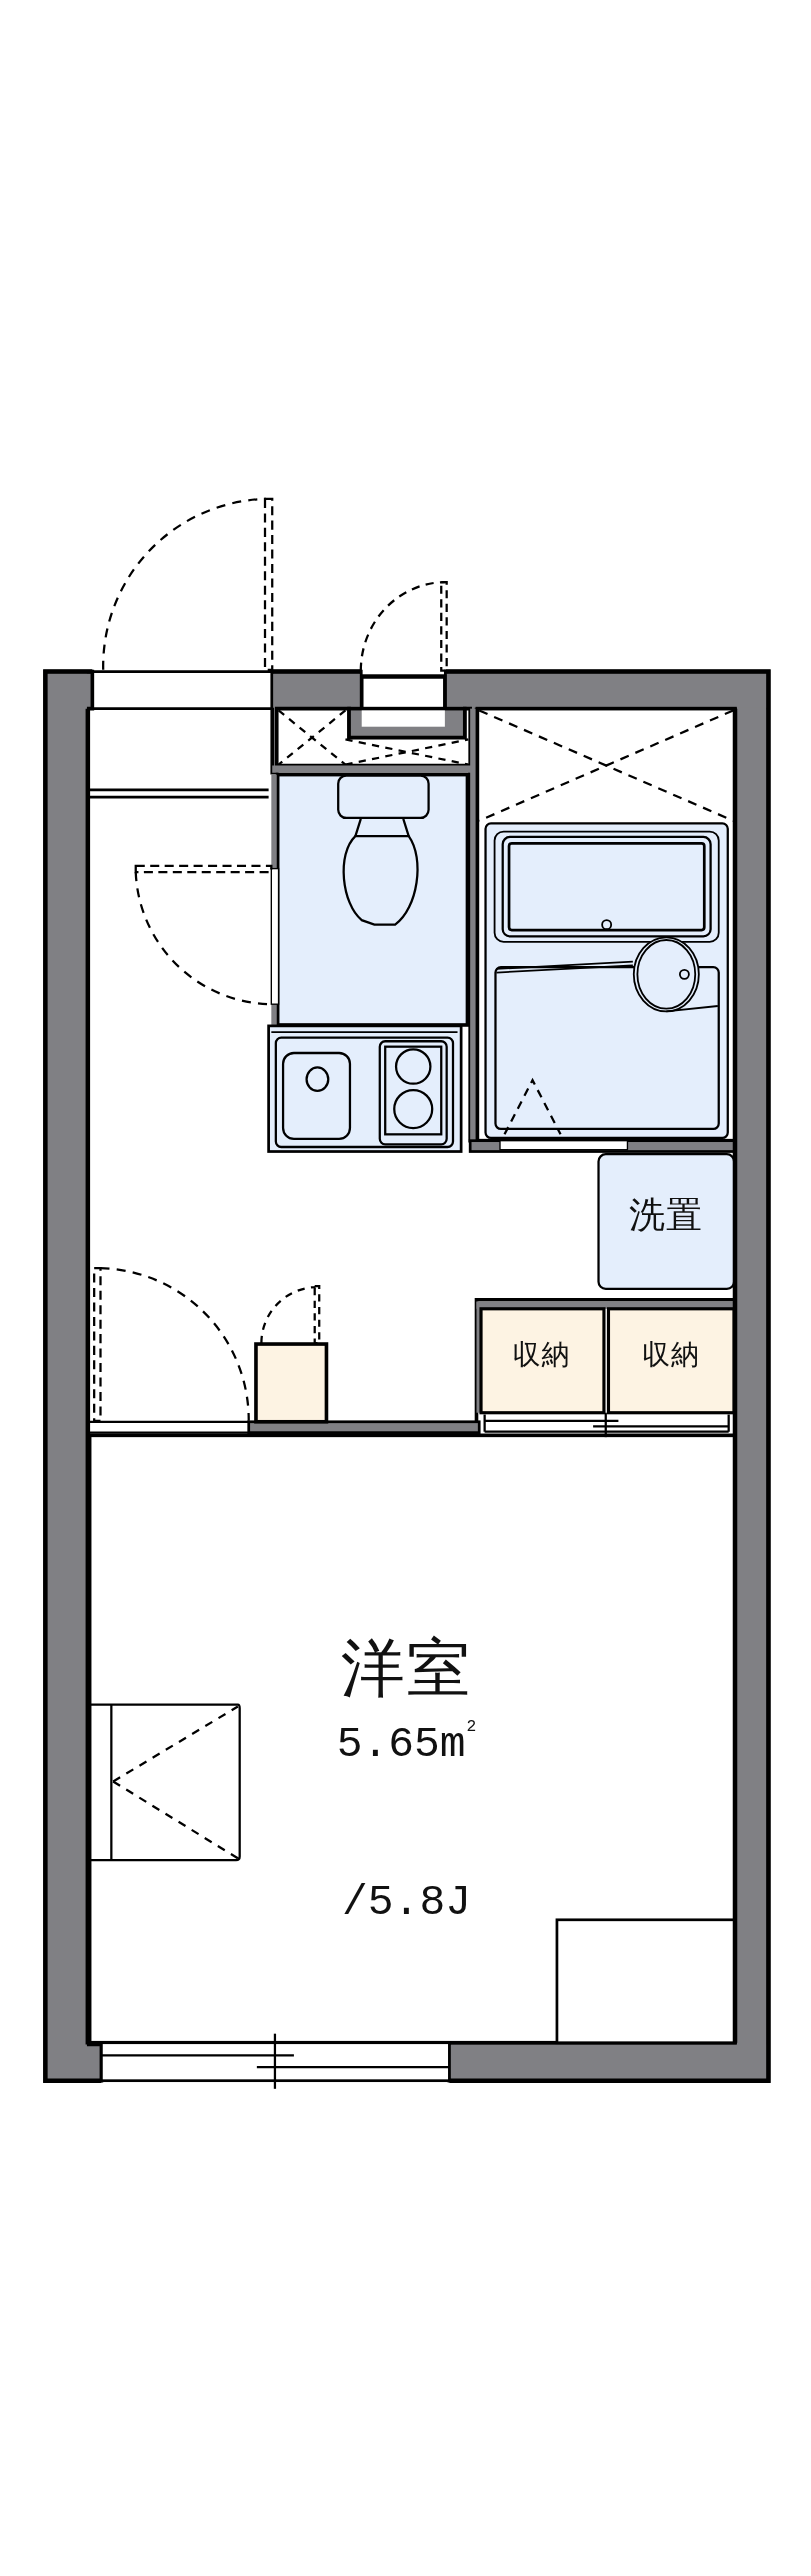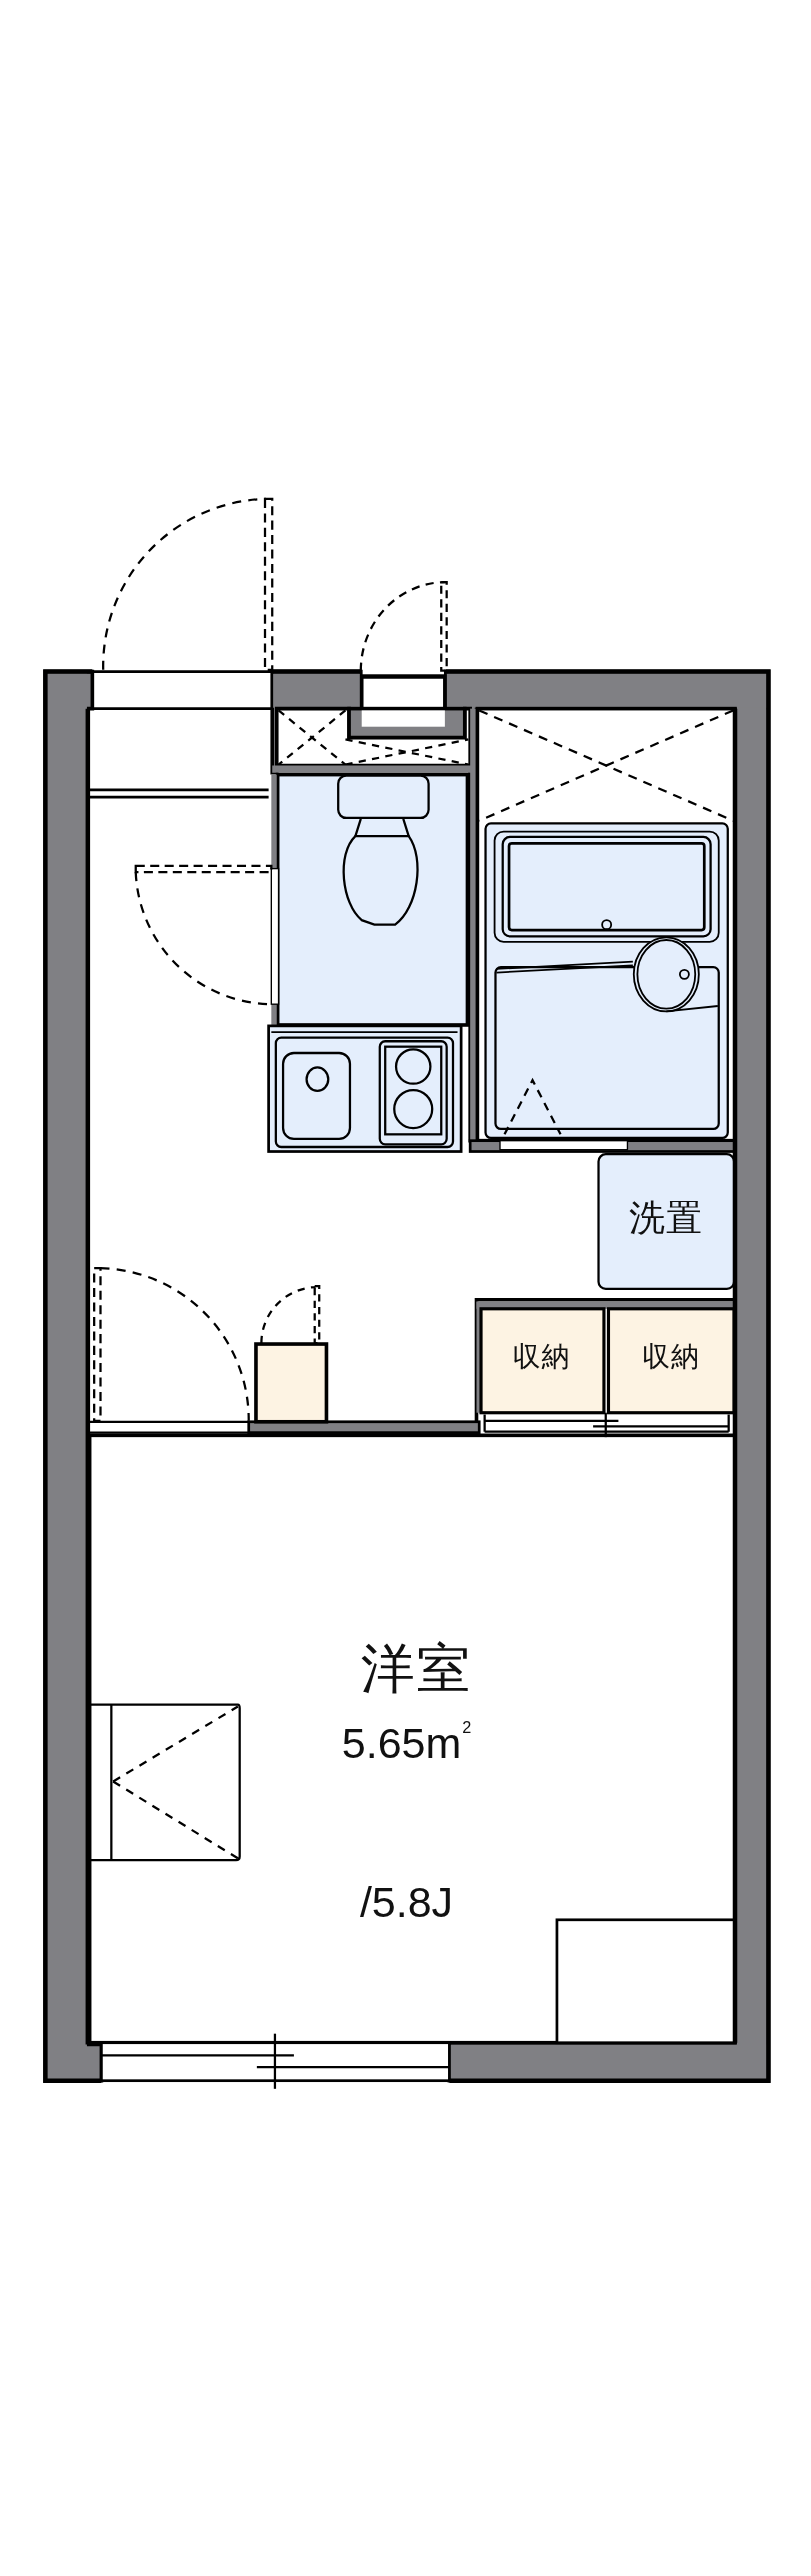--- a/index.html
+++ b/index.html
@@ -1,21 +1,21 @@
 <!DOCTYPE html>
 <html style="font-size:14.5px"><head>
 <meta charset="utf-8">
 <style>
   html, body { margin: 0; padding: 0; background: #ffffff; }
   body { width: 812px; height: 2576px; position: relative; overflow: hidden;
          font-family: "DejaVu Sans", "Liberation Sans", sans-serif; }
   #plan { position: absolute; left: 0; top: 0; width: 812px; height: 2576px; }
-  .lbl { position: absolute; color: #111; font-family: Liberation Sans, sans-serif;
+  .lbl { position: absolute; color: #111; font-family: Liberation Mono, monospace;
          white-space: nowrap; text-align: center; line-height: 1; }
-  .room-name { left: 281px; width: 271px; top: 1641px; font-size: 54px; letter-spacing: 1.8px; }
+  .room-name { left: 271px; width: 271px; top: 1641px; font-size: 64px; letter-spacing: 1.8px; }
   .room-area { left: 271px; width: 271px; top: 1719px; font-size: 43px; }
   .room-area sup { font-size: 16.3px; vertical-align: 25px; margin-left: 0.9px; }
   .room-tatami { left: 271px; width: 271px; top: 1881px; font-size: 43px; }
   .washer-lbl { left: 598px; width: 136px; top: 1200px; font-size: 36px; letter-spacing: 0.9px; }
   .storage-lbl { top: 1343px; font-size: 28px; letter-spacing: 0.9px; }
   .storage-1 { left: 479px; width: 125px; }
   .storage-2 { left: 608px; width: 126px; }
 </style>
 </head>
 <body>

